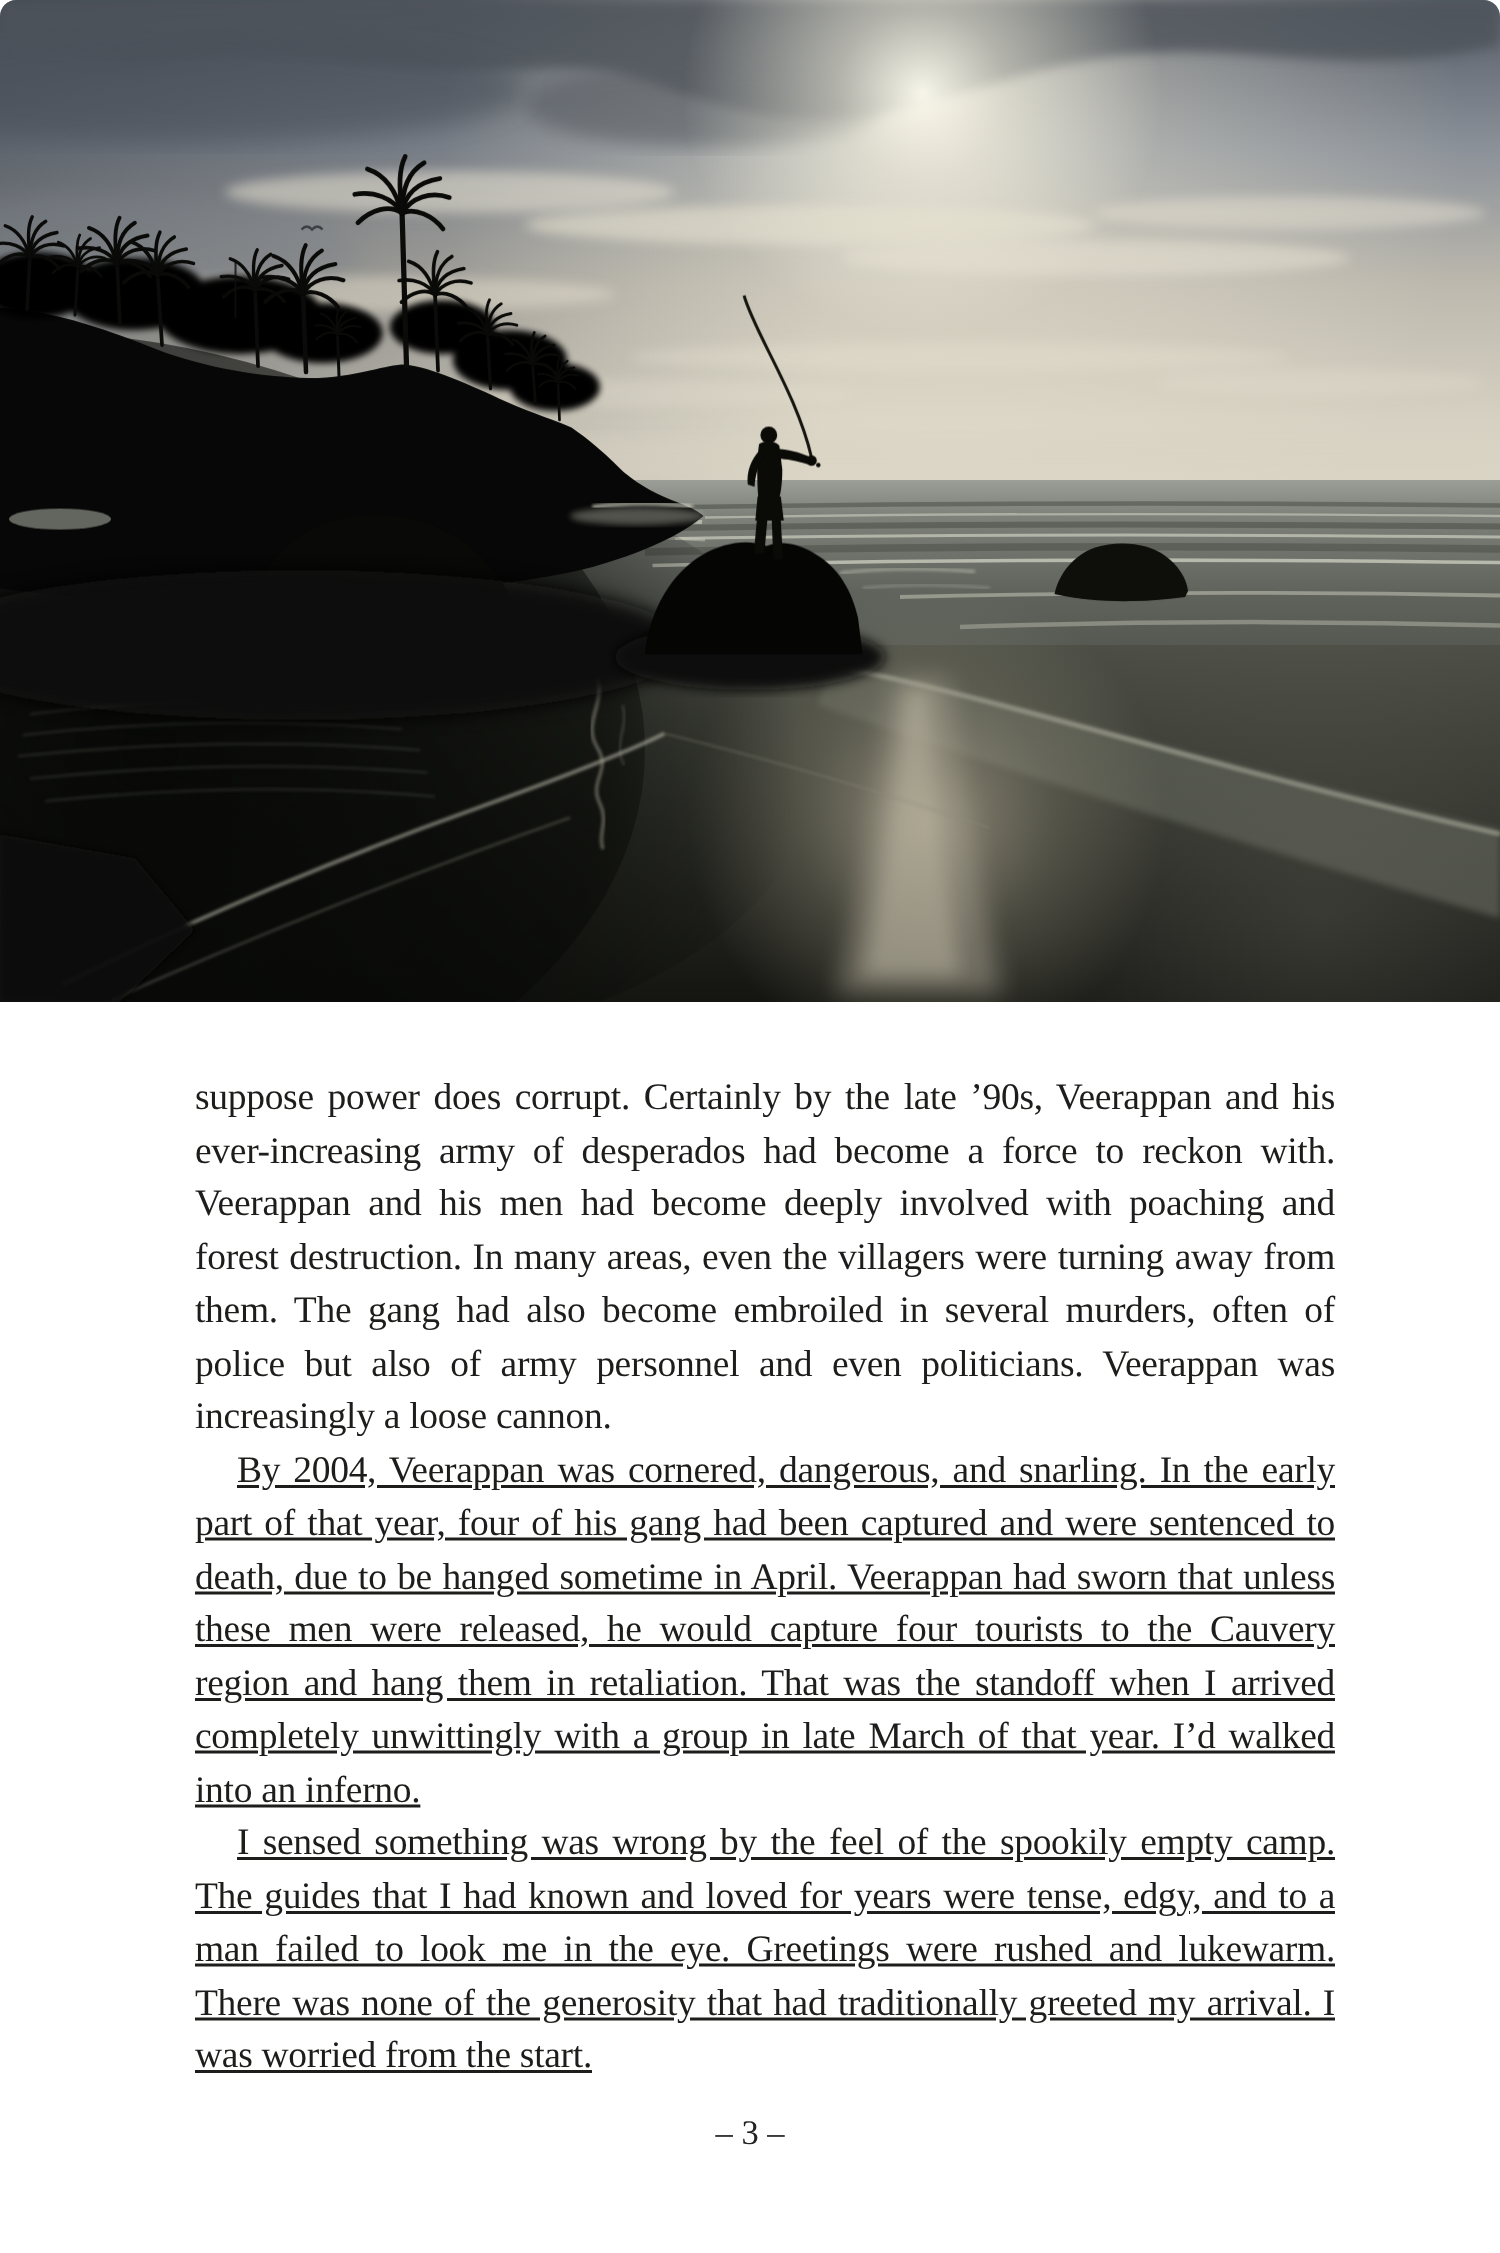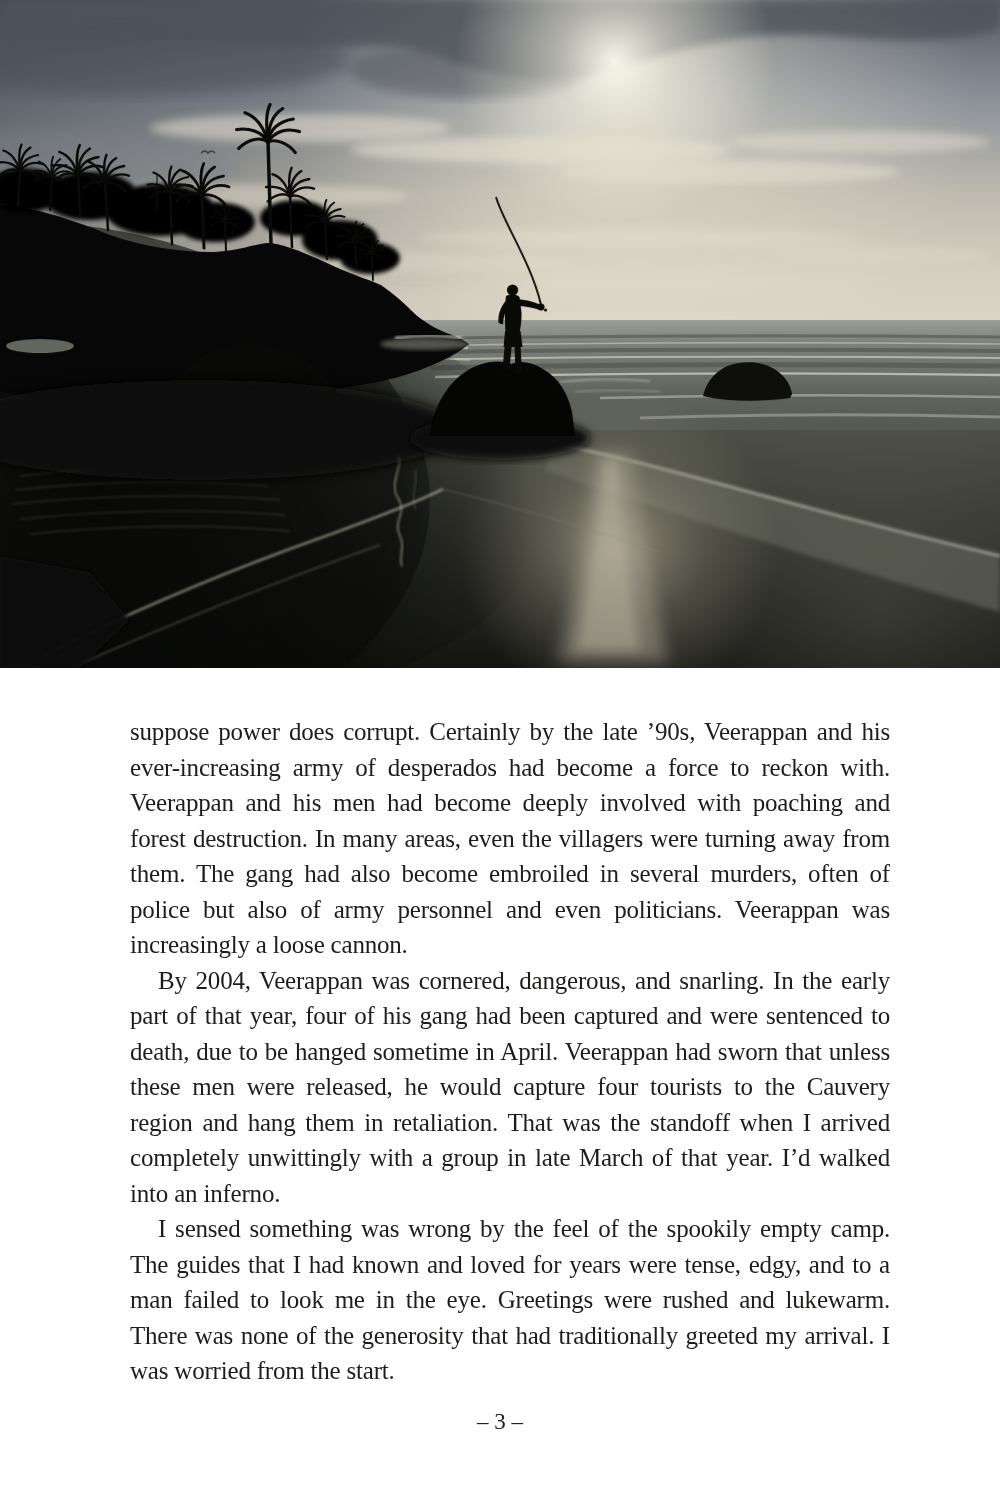--- a/index.html
+++ b/index.html
@@ -1,23 +1,23 @@
 <!DOCTYPE html>
 <html><head>
 <meta charset="utf-8">
 <style>
   html,body{margin:0;padding:0;background:#ffffff;}
   .page{width:1000px;height:1502px;position:relative;background:#ffffff;overflow:hidden;
-        font-family:"Liberation Serif","DejaVu Serif",serif;}
+        font-family:"Liberation Serif","DejaVu Serif",serif;border-radius:11px;}
   .photo{margin:0;width:1000px;height:668px;display:block;}
   .photo svg{display:block;}
   .text-block{margin:46px 110px 0 130px;width:760px;color:#1d1d1b;}
   .text-block p{margin:0;font-size:25px;line-height:35.5px;text-align:justify;
                 letter-spacing:-0.2px;}
-  .text-block p.indent{text-indent:28px;}
+  .text-block p.indent{text-indent:28px;text-decoration:underline;}
   .page-number{margin-top:20px;width:1000px;text-align:center;font-size:23px;color:#222220;}
 </style>
 </head>
 <body>
 
 <div class="page">
 
   <figure class="photo" role="img" aria-label="Silhouette of a fisherman casting a long curved rod while standing on a dark rock in the surf at dusk, with a palm-covered headland on the left, breaking waves, and sunlight glowing through clouds reflected on wet sand">
     <svg width="1000" height="668" viewBox="0 0 668 446.2" preserveAspectRatio="none" xmlns="http://www.w3.org/2000/svg">
 

